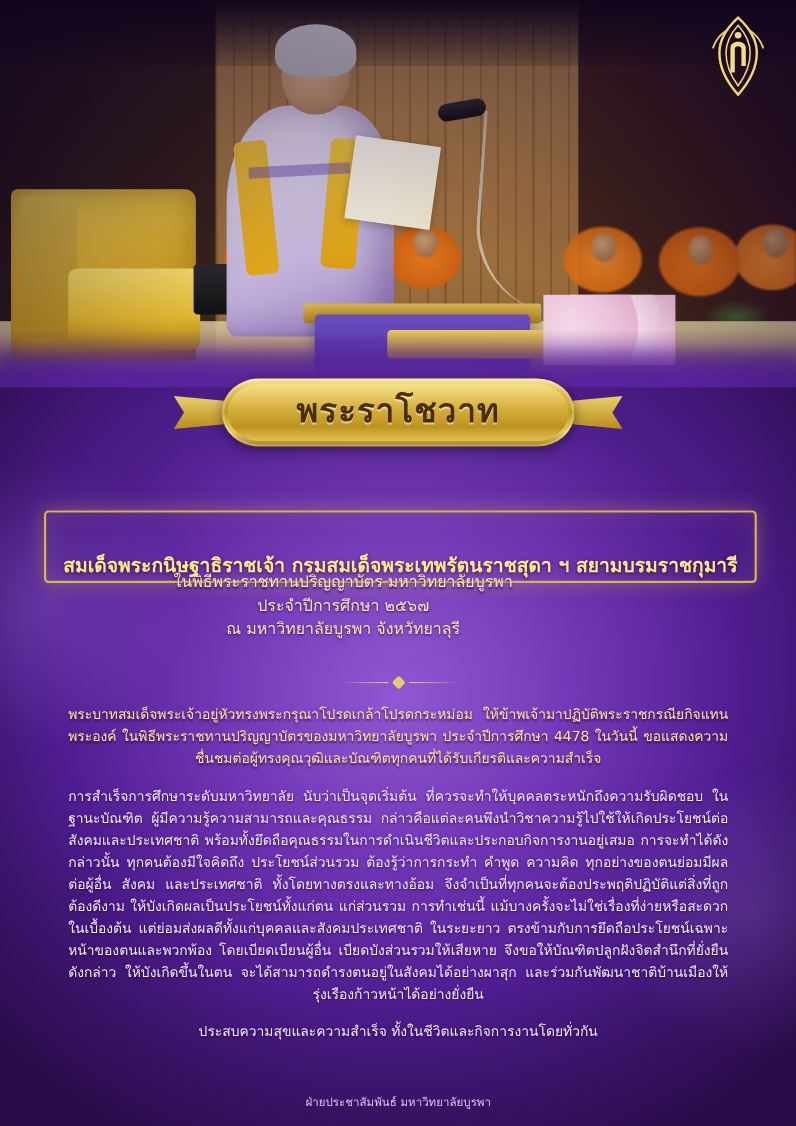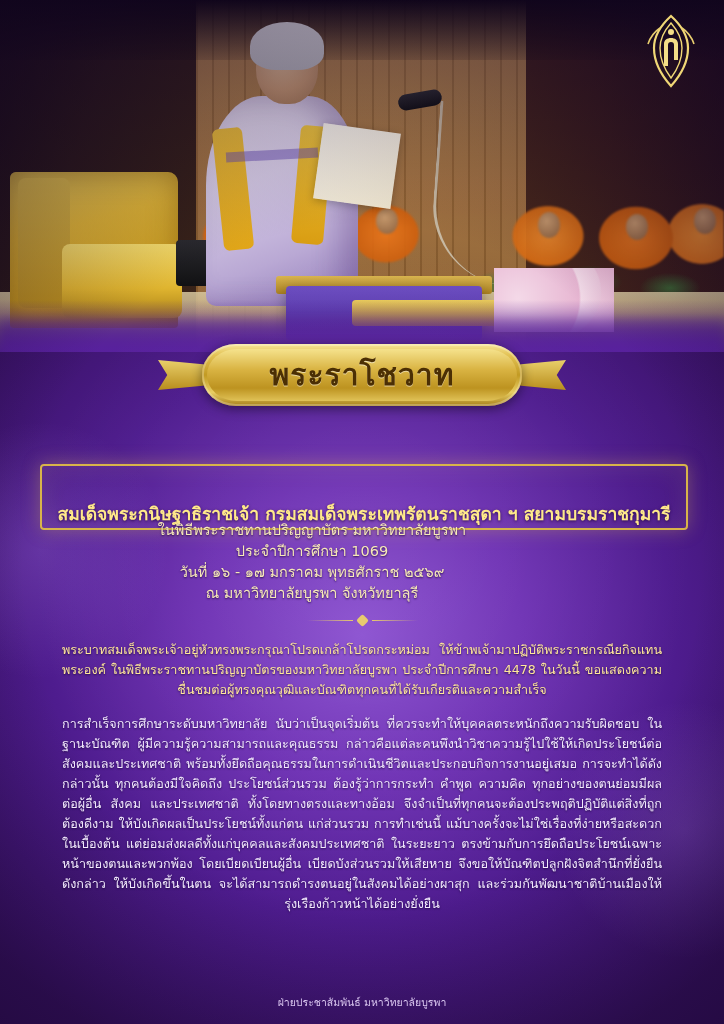--- a/index.html
+++ b/index.html
@@ -414,33 +414,33 @@
       </div>
     </div>
   </div>
 
   <div class="namebox">
     <span class="namebox-text">สมเด็จพระกนิษฐาธิราชเจ้า กรมสมเด็จพระเทพรัตนราชสุดา ฯ สยามบรมราชกุมารี</span>
   </div>
 
   <div class="subtitle">
     <div>ในพิธีพระราชทานปริญญาบัตร มหาวิทยาลัยบูรพา</div>
-    <div>ประจำปีการศึกษา 1069</div>
-    <div>วันที่ ๑๖ - ๑๗ มกราคม พุทธศักราช ๒๕๖๙</div>
+    <div>ประจำปีการศึกษา ๒๕๖๗</div>
     <div>ณ มหาวิทยาลัยบูรพา จังหวัทยาลุรี</div>
   </div>
 
   <div class="divider">
     <span class="bar"></span>
     <span class="dot"></span>
     <span class="bar r"></span>
   </div>
 
   <div class="body">
     <p class="j gold">พระบาทสมเด็จพระเจ้าอยู่หัวทรงพระกรุณาโปรดเกล้าโปรดกระหม่อม ให้ข้าพเจ้ามาปฏิบัติพระราชกรณียกิจแทนพระองค์ ในพิธีพระราชทานปริญญาบัตรของมหาวิทยาลัยบูรพา ประจำปีการศึกษา 4478 ในวันนี้ ขอแสดงความชื่นชมต่อผู้ทรงคุณวุฒิและบัณฑิตทุกคนที่ได้รับเกียรติและความสำเร็จ</p>
     <p class="j">การสำเร็จการศึกษาระดับมหาวิทยาลัย นับว่าเป็นจุดเริ่มต้น ที่ควรจะทำให้บุคคลตระหนักถึงความรับผิดชอบ ในฐานะบัณฑิต ผู้มีความรู้ความสามารถและคุณธรรม กล่าวคือแต่ละคนพึงนำวิชาความรู้ไปใช้ให้เกิดประโยชน์ต่อสังคมและประเทศชาติ พร้อมทั้งยึดถือคุณธรรมในการดำเนินชีวิตและประกอบกิจการงานอยู่เสมอ การจะทำได้ดังกล่าวนั้น ทุกคนต้องมีใจคิดถึง ประโยชน์ส่วนรวม ต้องรู้ว่าการกระทำ คำพูด ความคิด ทุกอย่างของตนย่อมมีผลต่อผู้อื่น สังคม และประเทศชาติ ทั้งโดยทางตรงและทางอ้อม จึงจำเป็นที่ทุกคนจะต้องประพฤติปฏิบัติแต่สิ่งที่ถูกต้องดีงาม ให้บังเกิดผลเป็นประโยชน์ทั้งแก่ตน แก่ส่วนรวม การทำเช่นนี้ แม้บางครั้งจะไม่ใช่เรื่องที่ง่ายหรือสะดวกในเบื้องต้น แต่ย่อมส่งผลดีทั้งแก่บุคคลและสังคมประเทศชาติ ในระยะยาว ตรงข้ามกับการยึดถือประโยชน์เฉพาะหน้าของตนและพวกพ้อง โดยเบียดเบียนผู้อื่น เบียดบังส่วนรวมให้เสียหาย จึงขอให้บัณฑิตปลูกฝังจิตสำนึกที่ยั่งยืนดังกล่าว ให้บังเกิดขึ้นในตน จะได้สามารถดำรงตนอยู่ในสังคมได้อย่างผาสุก และร่วมกันพัฒนาชาติบ้านเมืองให้รุ่งเรืองก้าวหน้าได้อย่างยั่งยืน</p>
+    <p>ประสบความสุขและความสำเร็จ ทั้งในชีวิตและกิจการงานโดยทั่วกัน</p>
   </div>
 
   <div class="footer">
     <div>ฝ่ายประชาสัมพันธ์ มหาวิทยาลัยบูรพา</div>
   </div>
 
 </div>
 
 </body></html>

